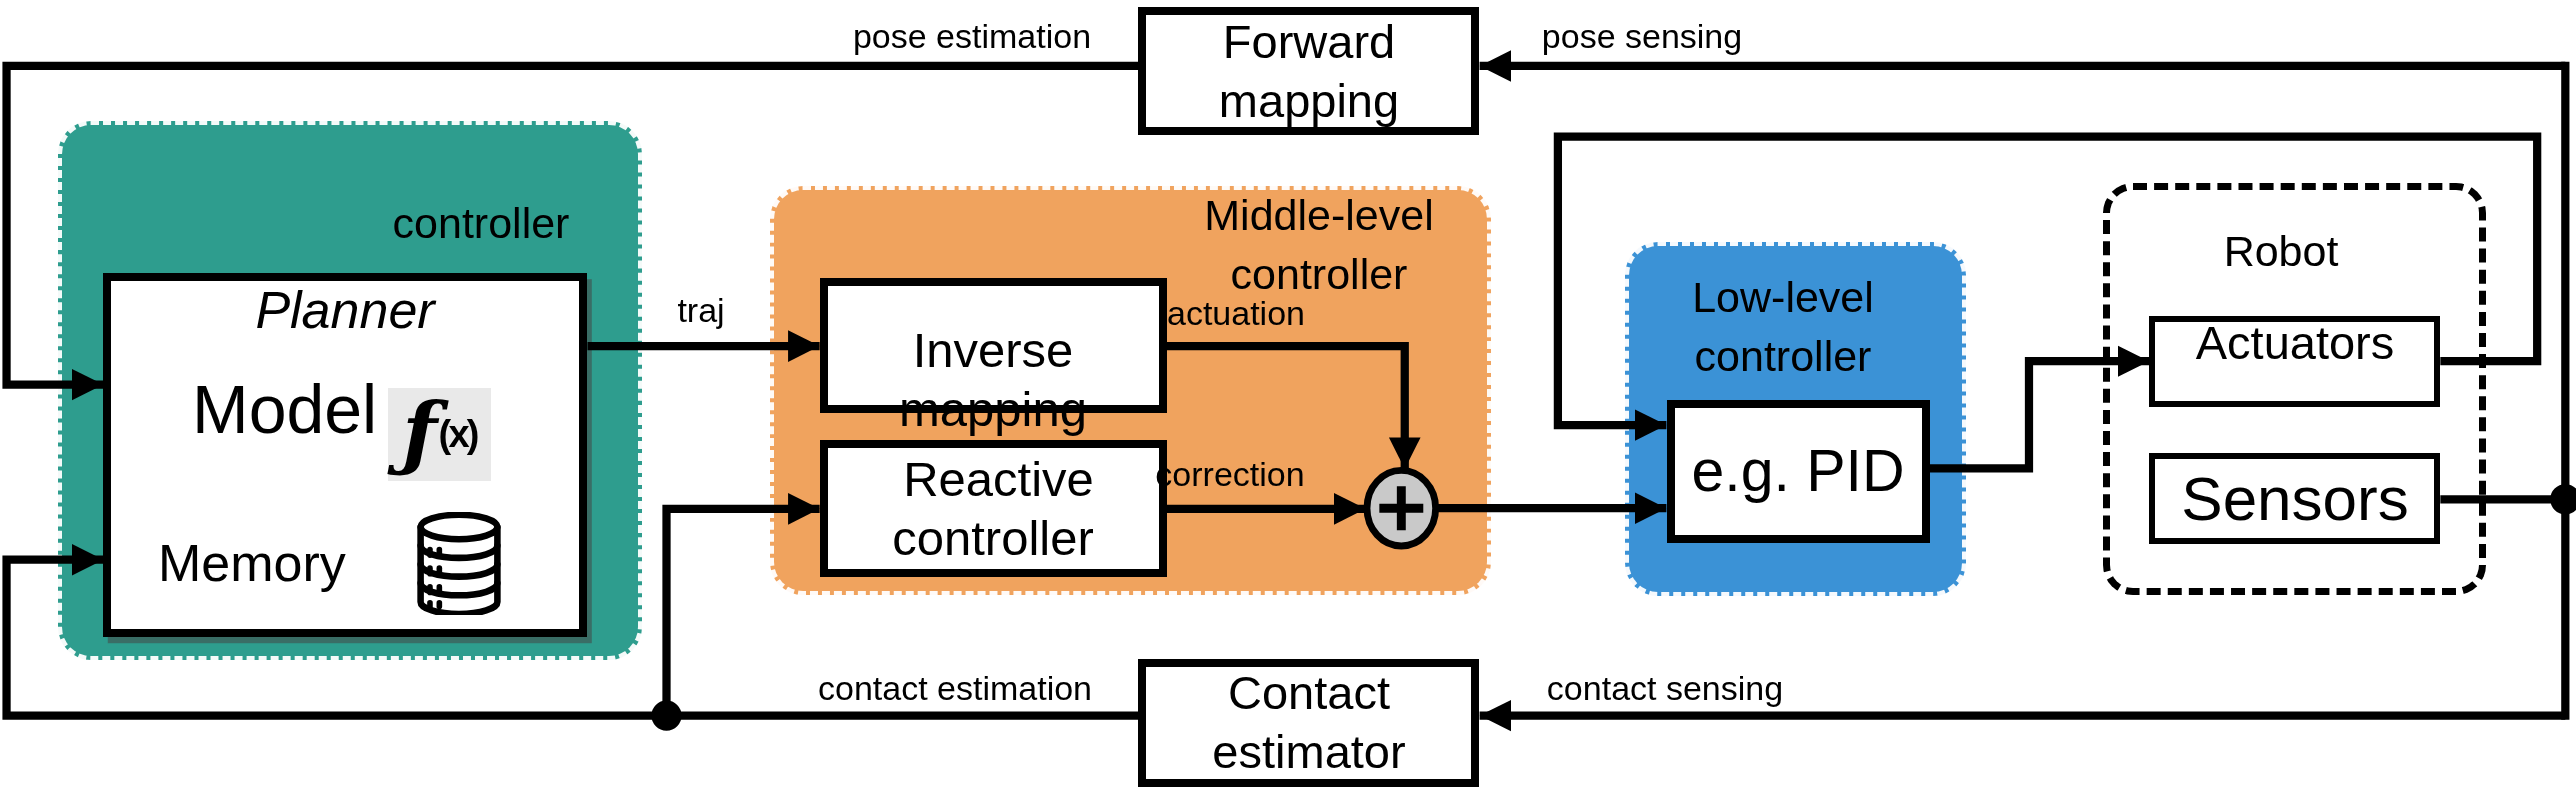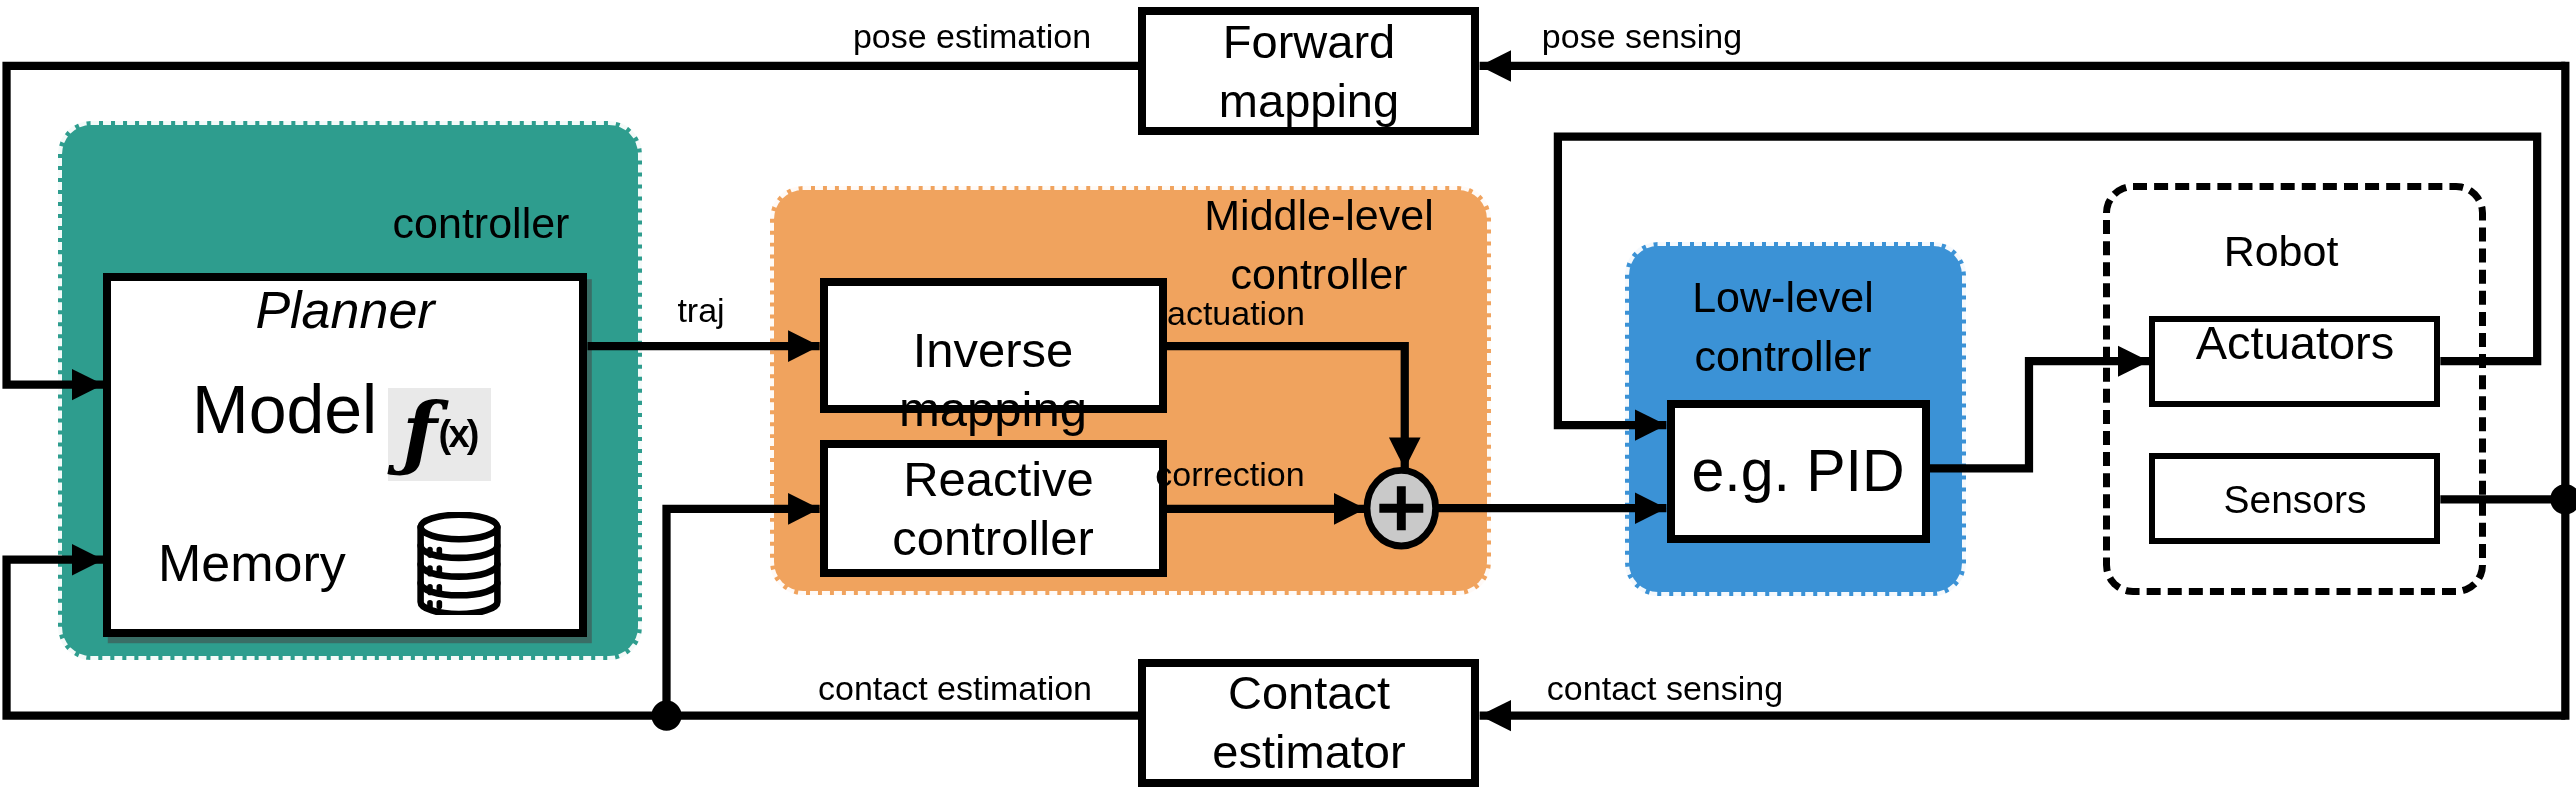--- a/index.html
+++ b/index.html
@@ -119,21 +119,21 @@
     <div>Reactive</div>
     <div>controller</div>
   </div>
 
   <div class="box pid-box"></div>
   <div class="lbl" style="left:1798px;top:471px;font-size:59px;">e.g. PID</div>
 
   <div class="box actuators-box"></div>
   <div class="lbl" style="left:2295px;top:342px;font-size:47px;">Actuators</div>
   <div class="box sensors-box"></div>
-  <div class="lbl" style="left:2295px;top:499px;font-size:39px;">Sensors</div>
+  <div class="lbl" style="left:2295px;top:499px;font-size:62px;">Sensors</div>
 
   <div class="box fm-box"></div>
   <div class="lbl two" style="left:1309px;top:71px;font-size:47px;transform:translate(-50%,-50%);text-align:center;">
     <div>Forward</div>
     <div>mapping</div>
   </div>
 
   <div class="box ce-box"></div>
   <div class="lbl two" style="left:1309px;top:722px;font-size:47px;transform:translate(-50%,-50%);text-align:center;">
     <div>Contact</div>

